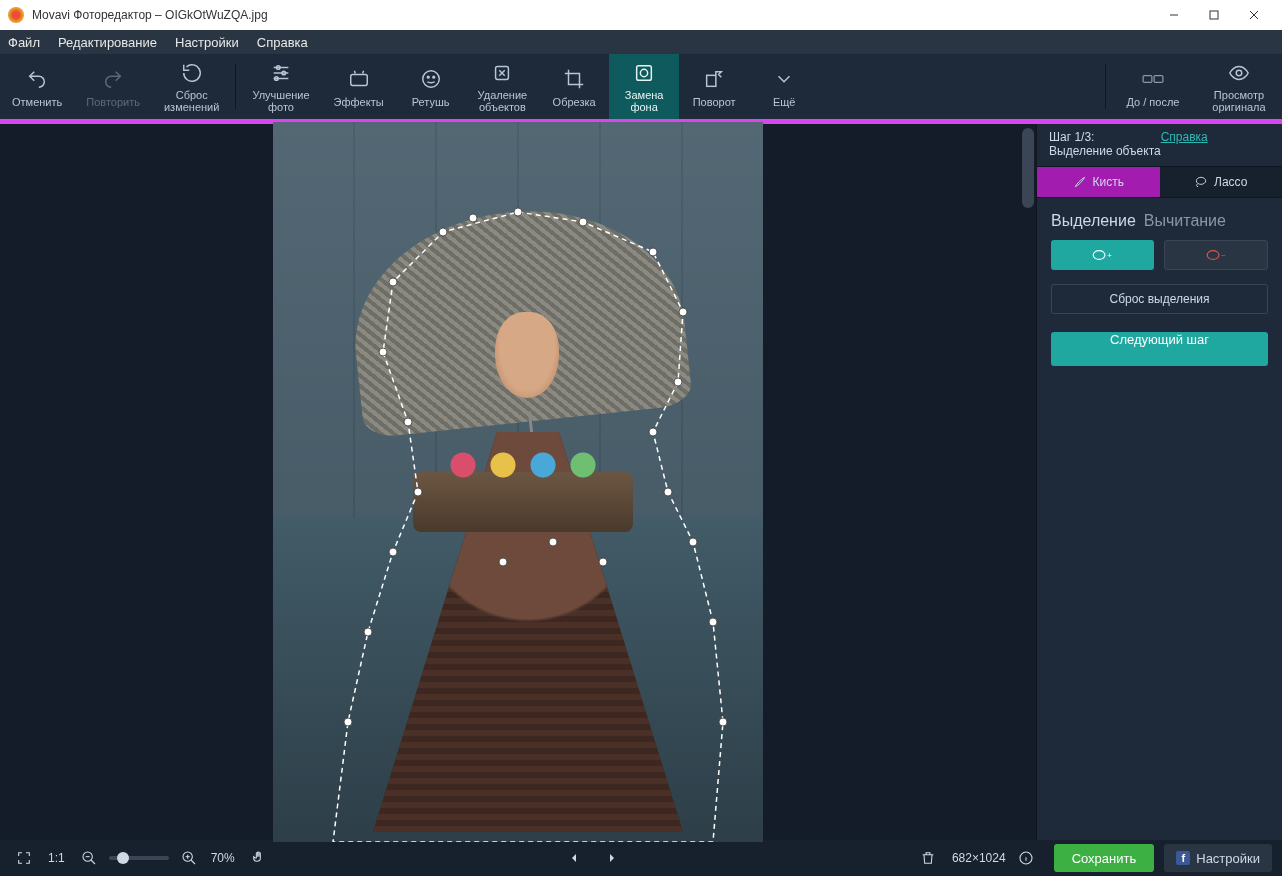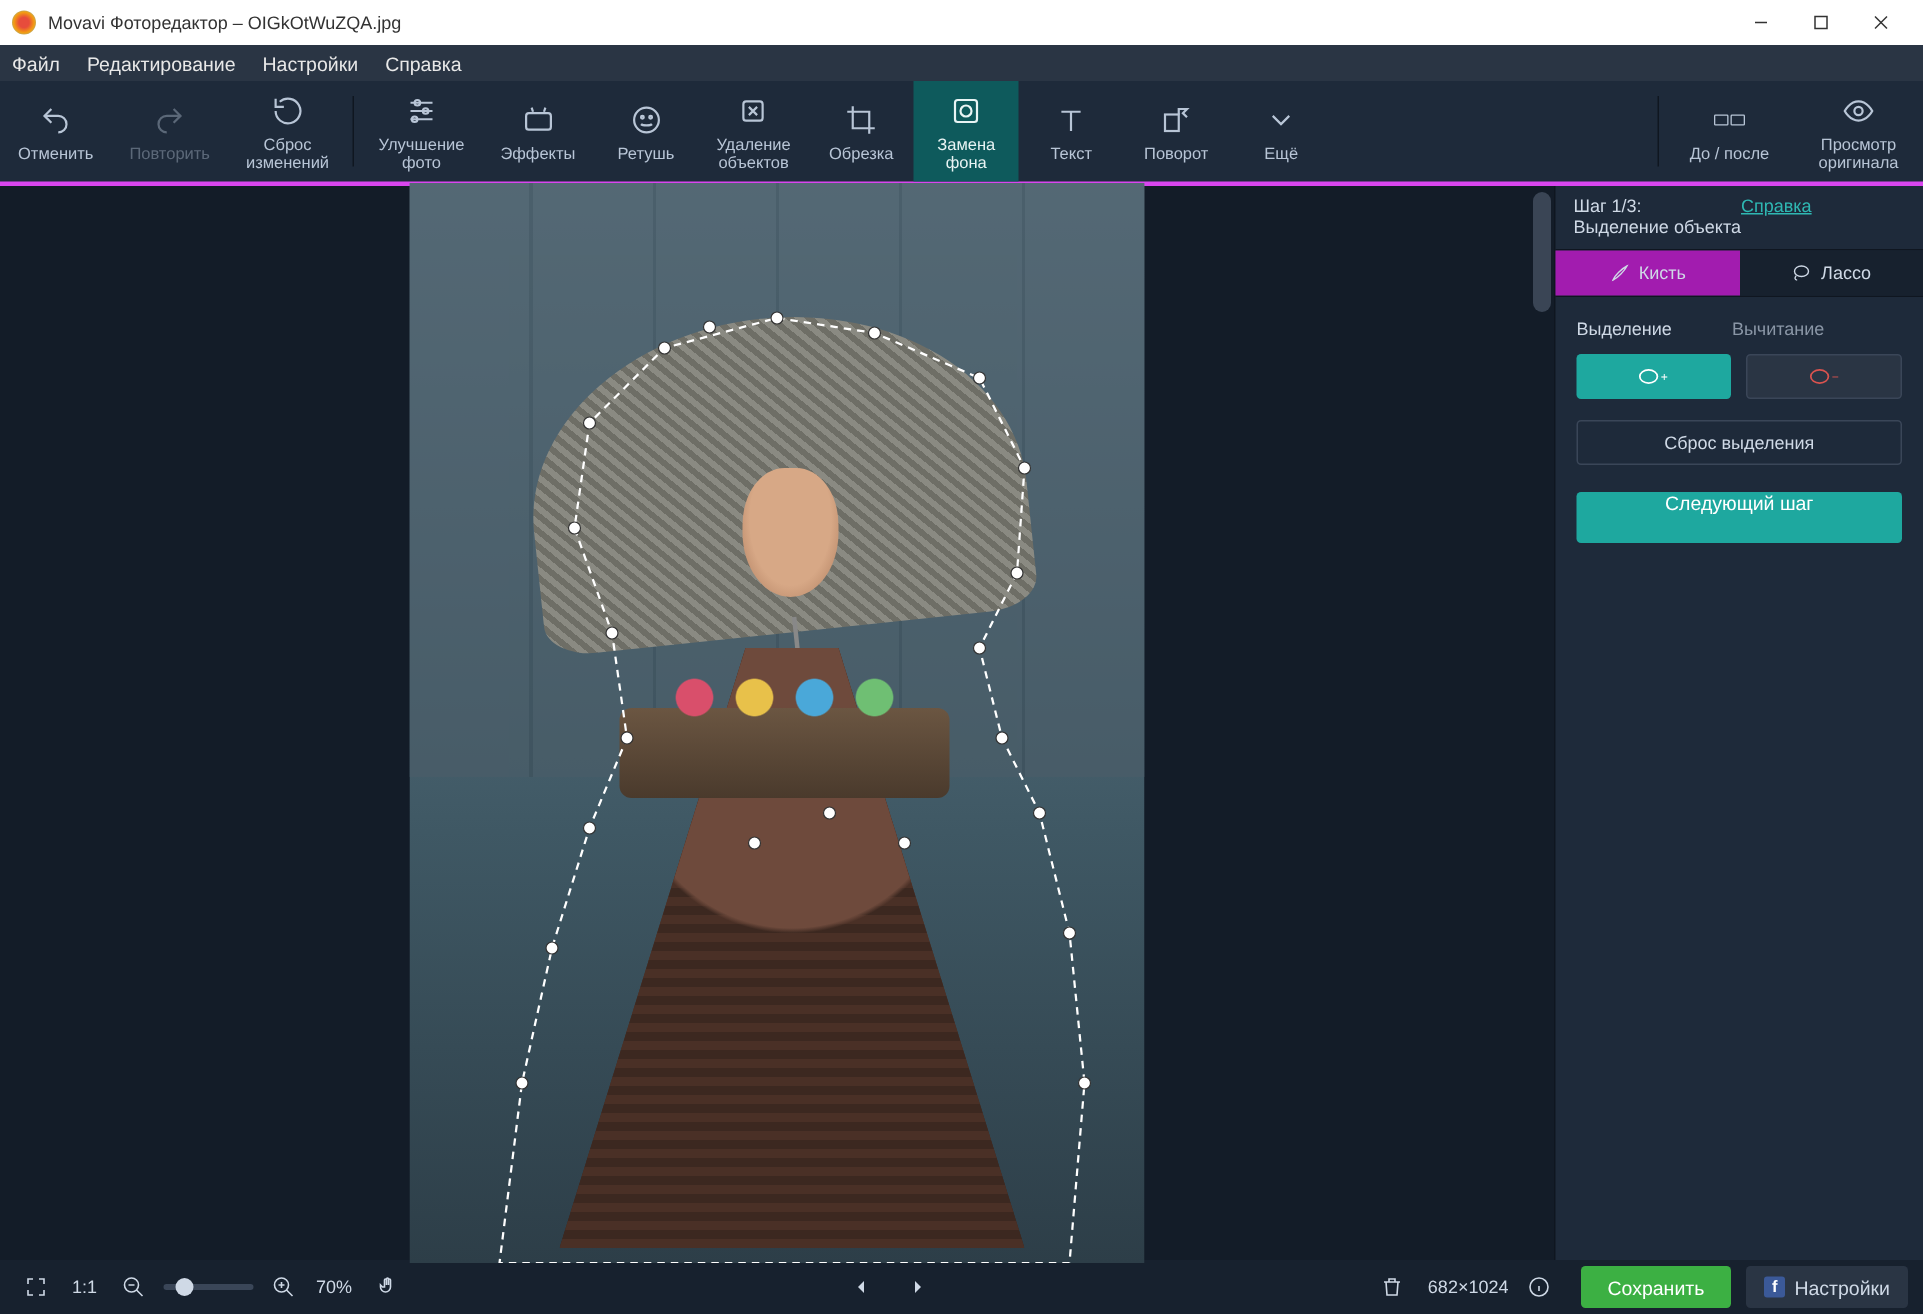--- a/index.html
+++ b/index.html
@@ -10,21 +10,21 @@
 .titlebar-icon { width: 16px; height: 16px; background: radial-gradient(#e74c3c 30%, #f39c12 60%, #4fc3f7 100%); border-radius: 50%; margin-right: 8px; }
 .titlebar-text { font-size: 12px; color: #333; flex: 1; }
 .winbtn { width: 40px; height: 30px; display: flex; align-items: center; justify-content: center; color: #333; cursor: pointer; }
 .winbtn svg { width: 10px; height: 10px; }
 
 
 .menubar { height: 24px; background: #2a3544; display: flex; align-items: center; padding: 0 8px; }
 .menubar span { color: #e8e8e8; font-size: 13px; margin-right: 18px; cursor: pointer; }
 
 
-.toolbar { height: 70px; background: #1e2a3a; display: flex; align-items: stretch; border-bottom: 3px solid #d946ef; }
+.toolbar { height: 70px; background: #1e2a3a; display: flex; align-items: stretch; border-bottom: 5px solid #d946ef; }
 .tool { display: flex; flex-direction: column; align-items: center; justify-content: center; padding: 6px 12px; color: #b8c5d6; cursor: pointer; text-align: center; min-width: 70px; }
 .tool.disabled { opacity: 0.4; }
 .tool.active { background: #0e5a5c; color: #e8f4f4; }
 .tool-icon { height: 26px; display: flex; align-items: center; justify-content: center; margin-bottom: 4px; }
 .tool-icon svg { width: 22px; height: 22px; fill: none; stroke: currentColor; stroke-width: 1.6; }
 .tool-label { font-size: 11px; line-height: 12px; }
 .toolbar-sep { width: 1px; background: #0f1620; margin: 10px 4px; }
 .toolbar-spacer { flex: 1; }
 .tool-right { min-width: 86px; }
 
@@ -65,21 +65,21 @@
 .sel-point { fill: #fff; stroke: #333; stroke-width: 0.8; }
 
 
 .rightpanel { width: 246px; background: #1e2a3a; border-left: 1px solid #0f1620; display: flex; flex-direction: column; color: #cfd9e6; }
 .step-row { display: flex; align-items: flex-start; padding: 6px 12px 8px; font-size: 12px; }
 .step-row a { color: #2fb8b3; text-decoration: underline; }
 .tabrow { display: flex; border-top: 1px solid #0f1620; border-bottom: 1px solid #0f1620; }
 .tabrow .rtab { flex: 1; height: 30px; display: flex; align-items: center; justify-content: center; gap: 6px; font-size: 12px; cursor: pointer; background: #17212e; }
 .tabrow .rtab.active { background: #a21caf; }
 .rtab svg { width: 14px; height: 14px; stroke: currentColor; fill: none; stroke-width: 1.6; }
-.subtabs { display: flex; gap: 40px; padding: 14px 14px 10px; font-size: 12px; color: #8a96a6; }
+.subtabs { display: flex; gap: 8px; padding: 14px 14px 10px; font-size: 16px; color: #8a96a6; }
 .subtabs span { cursor: pointer; }
 .subtabs .sel { color: #cfd9e6; }
 .btnrow { display: flex; gap: 10px; padding: 0 14px; }
 .modebtn { flex: 1; height: 30px; border-radius: 3px; display: flex; align-items: center; justify-content: center; cursor: pointer; }
 .modebtn.add { background: #1ea89f; }
 .modebtn.sub { background: #2a3544; border: 1px solid #3a4658; }
 .modebtn svg { width: 22px; height: 16px; }
 .panelbtn { margin: 14px 14px 0; height: 30px; border: 1px solid #3a4658; border-radius: 3px; display: flex; align-items: center; justify-content: center; font-size: 12px; cursor: pointer; }
 .nextbtn { margin: 18px 14px 0; height: 34px; background: #1ea89f; border-radius: 3px; display: flex; align-items: flex-start; justify-content: center; font-size: 13px; color: #fff; cursor: pointer; }
 
@@ -214,28 +214,20 @@
   </div>
   <div class="tool active">
     <div class="tool-icon">
         <svg viewBox="0 0 24 24">
           <rect x="4" y="4" width="16" height="16" rx="2"></rect>
           <circle cx="12" cy="12" r="4"></circle>
         </svg>
       </div>
     <div class="tool-label" style="white-space:pre-line">Замена
 фона</div>
-  </div>
-  <div class="tool">
-    <div class="tool-icon">
-        <svg viewBox="0 0 24 24">
-          <path d="M5 6h14M12 6v14"></path>
-        </svg>
-      </div>
-    <div class="tool-label">Текст</div>
   </div>
   <div class="tool">
     <div class="tool-icon">
         <svg viewBox="0 0 24 24">
           <rect x="4" y="8" width="10" height="12"></rect>
           <path d="M14 8V4h6l-3 3 3 3"></path>
         </svg>
       </div>
     <div class="tool-label">Поворот</div>
   </div>

